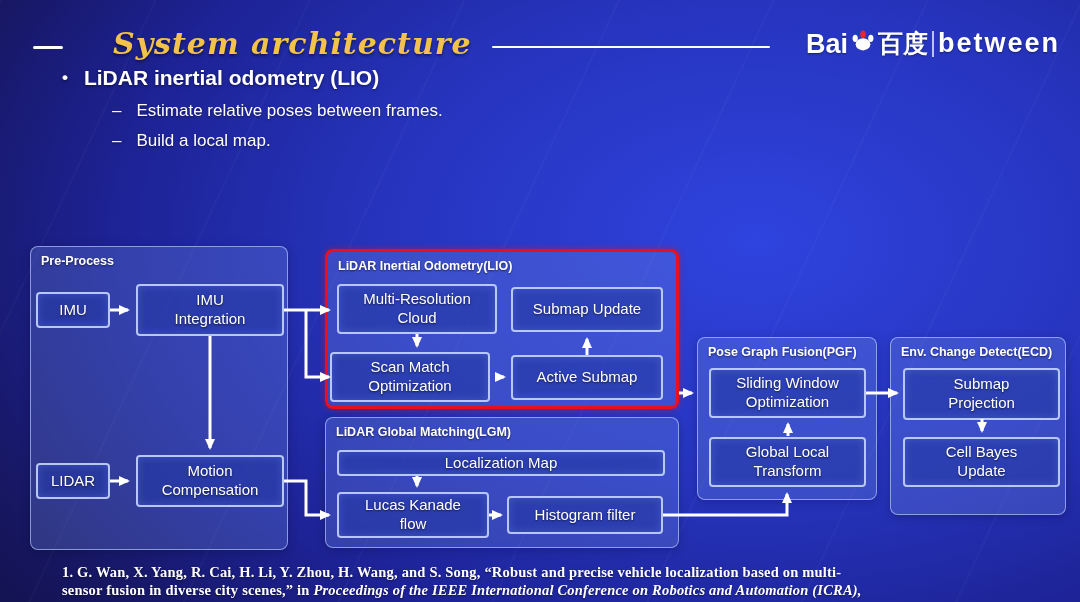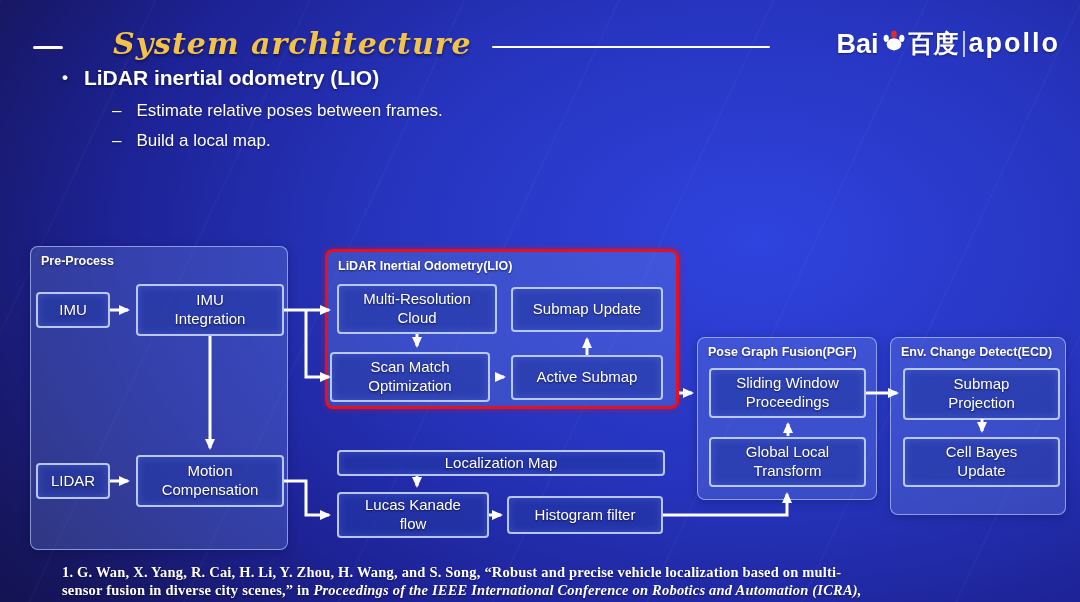--- a/index.html
+++ b/index.html
@@ -94,39 +94,42 @@
         <svg width="26" height="26" viewBox="0 0 30 28">
           <ellipse cx="15" cy="19" rx="8.5" ry="7" fill="#fff"></ellipse>
           <ellipse cx="6" cy="12" rx="3" ry="4.2" fill="#fff"></ellipse>
           <ellipse cx="15" cy="7.5" rx="3.2" ry="4.4" fill="#e32a2a"></ellipse>
           <ellipse cx="24" cy="12" rx="3" ry="4.2" fill="#fff"></ellipse>
         </svg>
       </span>
       <span class="baidu-cn">百度</span>
     </div>
     <div class="logo-divider"></div>
-    <div class="apollo">apollo</div>
+    <div class="apollo">between</div>
   </div>
 
   <div class="bullet-main">
     <span class="dot">•</span><span>LiDAR inertial odometry (LIO)</span>
   </div>
   <div class="sub sub1">
     <span class="dash">–</span><span>Estimate relative poses between frames.</span>
   </div>
   <div class="sub sub2">
     <span class="dash">–</span><span>Build a local map.</span>
   </div>
 
   <div class="panel" style="left:30px;top:246px;width:258px;height:304px">
     <div class="panel-title">Pre-Process</div>
   </div>
   <div class="panel red-border" style="left:325px;top:249px;width:354px;height:160px">
     <div class="panel-title">LiDAR Inertial Odometry(LIO)</div>
   </div>
+  <div class="panel" style="left:325px;top:417px;width:354px;height:131px">
+    <div class="panel-title">LiDAR Global Matching(LGM)</div>
+  </div>
   <div class="panel" style="left:697px;top:337px;width:180px;height:163px">
     <div class="panel-title">Pose Graph Fusion(PGF)</div>
   </div>
   <div class="panel" style="left:890px;top:337px;width:176px;height:178px">
     <div class="panel-title">Env. Change Detect(ECD)</div>
   </div>
 
   <div class="node" style="left:36px;top:292px;width:74px;height:36px">
     <span>IMU</span>
   </div>
@@ -157,21 +160,21 @@
     <span>Localization Map</span>
   </div>
   <div class="node" style="left:337px;top:492px;width:152px;height:46px">
     <span class="mw105">Lucas Kanade flow</span>
   </div>
   <div class="node" style="left:507px;top:496px;width:156px;height:38px">
     <span>Histogram filter</span>
   </div>
 
   <div class="node" style="left:709px;top:368px;width:157px;height:50px">
-    <span class="mw125">Sliding Window Proceedings</span>
+    <span class="mw125">Sliding Window Optimization</span>
   </div>
   <div class="node" style="left:709px;top:437px;width:157px;height:50px">
     <span class="mw100">Global Local Transform</span>
   </div>
 
   <div class="node" style="left:903px;top:368px;width:157px;height:52px">
     <span class="mw85">Submap Projection</span>
   </div>
   <div class="node" style="left:903px;top:437px;width:157px;height:50px">
     <span class="mw90">Cell Bayes Update</span>

